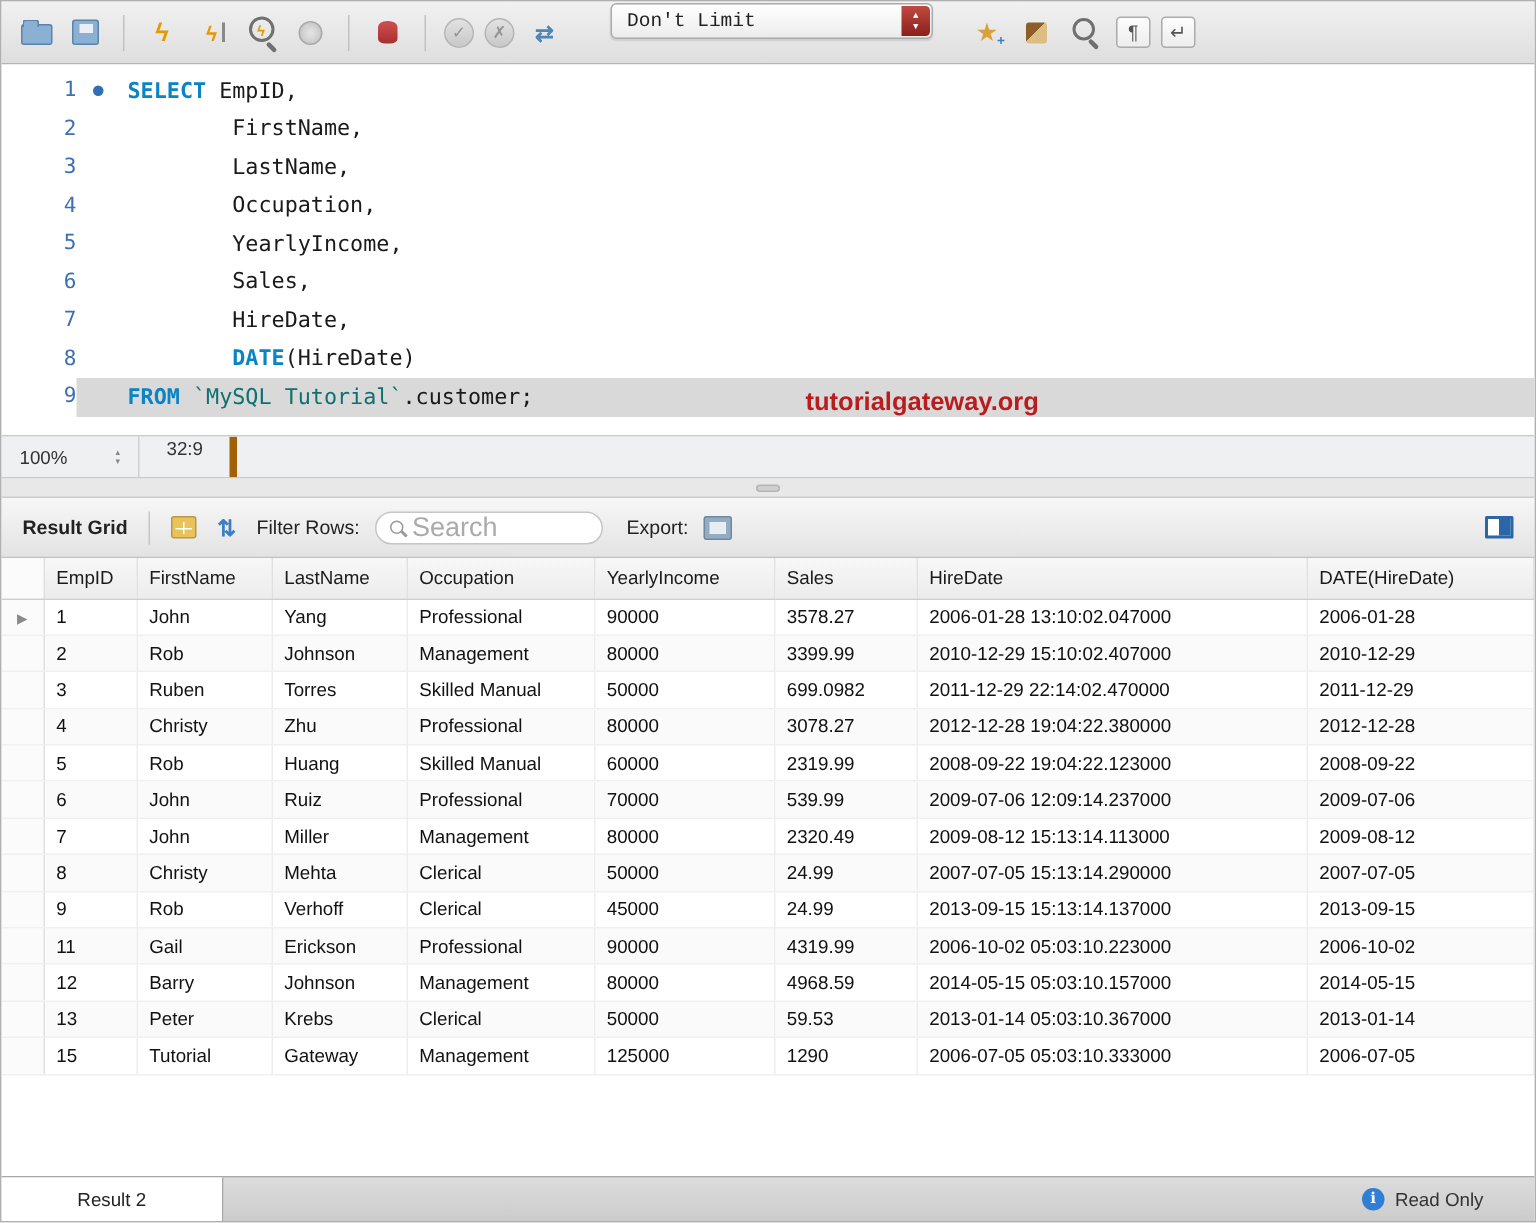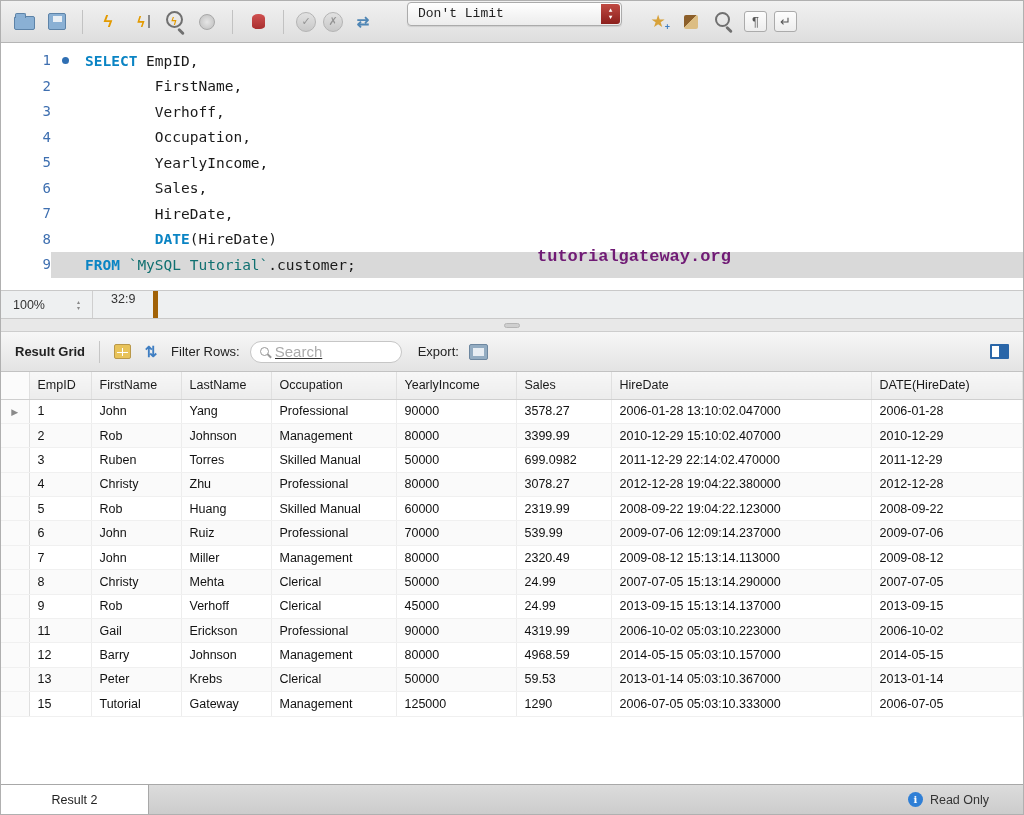--- a/index.html
+++ b/index.html
@@ -41,21 +41,21 @@
   .code-line { height:25.5px; display:flex; }
   .line-num { width:50px; flex:none; text-align:right; color:#3e6fb0; font-size:14px; line-height:25.5px; }
   .line-body { flex:1; display:flex; align-items:center; height:100%; padding-left:6px; }
   .code-line.current .line-body { background:#d9d9d9; }
   .marker { width:16px; flex:none; display:flex; align-items:center; justify-content:center; }
   .marker .dot { width:7px; height:7px; border-radius:50%; background:#2f6fb3; }
   .line-text { white-space:pre; padding-left:12px; color:#1a1a1a; }
   .seg-keyword { color:#0a84c4; font-weight:bold; }
   .seg-schema { color:#0f7070; }
   .seg-plain { color:#1a1a1a; }
-  .watermark { position:absolute; left:536px; top:204px; font-family:Liberation Mono, monospace; font-weight:bold; font-size:17px; color:#701a75; }
+  .watermark { position:absolute; left:536px; top:215px; font-family:Liberation Sans, sans-serif; font-weight:bold; font-size:17px; color:#b91c1c; }
 
   
   .editor-status { height:28px; flex:none; background:#eef0f1; border-bottom:1px solid #c9c9c9; display:flex; align-items:stretch; font-size:12.5px; color:#333; }
   .zoom-cell { display:flex; align-items:center; justify-content:space-between; padding:0 12px; border-right:1px solid #cfcfcf; width:92px; }
   .zoom-stepper { display:flex; flex-direction:column; color:#888; }
   .zoom-stepper i { font-style:normal; font-size:6px; line-height:6px; }
   .ratio-cell { display:flex; align-items:flex-end; padding:12px 18px; border-right:5px solid #a16207; }
 
   
   .splitter { height:13px; flex:none; background:#e8e8e8; border-bottom:1px solid #cdcdcd; display:flex; align-items:center; justify-content:center; }
@@ -66,21 +66,21 @@
   .rg-title { font-weight:bold; }
   .rt-divider { width:1px; height:22px; background:#c6c6c6; margin:0 4px; }
   .ic-grid-result { width:17px; height:15px; background:#e8c35a; border:1px solid #b9984a; border-radius:2px; position:relative; }
   .ic-grid-result::after { content:""; position:absolute; inset:3px 2px 2px 2px; background:
       linear-gradient(#fff,#fff) 0 50%/100% 1px no-repeat,
       linear-gradient(#fff,#fff) 50% 0/1px 100% no-repeat; }
   .ic-sort-arrows { color:#3f7ec2; font-size:15px; font-weight:bold; width:20px; text-align:center; }
   .search-box { width:152px; height:22px; border:1px solid #c6c6c6; border-radius:11px; background:#fff; display:flex; align-items:center; padding:0 9px; gap:6px; }
   .search-mag { width:9px; height:9px; border:1.5px solid #999; border-radius:50%; position:relative; flex:none; }
   .search-mag::after { content:""; position:absolute; width:5px; height:1.5px; background:#999; transform:rotate(45deg); right:-4px; bottom:-1px; }
-  .search-box input { border:none; outline:none; flex:1; min-width:0; font-size:15px; color:#333; background:transparent; font-family:"Liberation Sans",sans-serif;text-decoration:underline; }
+  .search-box input { border:none; outline:none; flex:1; min-width:0; font-size:18px; color:#333; background:transparent; font-family:"Liberation Sans",sans-serif; }
   .search-box input::placeholder { color:#aaa; }
   .export-label { margin-left:6px; }
   .ic-export { width:19px; height:16px; background:#93acc2; border:1px solid #6d87a0; border-radius:2px; position:relative; }
   .ic-export::after { content:""; position:absolute; inset:3px; background:#e7edf3; }
   .ic-panel { margin-left:auto; width:19px; height:15px; border:2px solid #2a66a8; background:linear-gradient(to right,#fff 50%,#2a66a8 50%); border-radius:1px; }
 
   
   .grid-area { flex:1; background:#fff; overflow:hidden; }
   table { border-collapse:collapse; table-layout:fixed; width:100%; font-size:12.5px; }
   thead th { height:27px; background:linear-gradient(#f7f7f7,#ececec); border-bottom:1px solid #cfcfcf; border-right:1px solid #e0e0e0; font-weight:normal; text-align:left; padding-left:8px; color:#1a1a1a; white-space:nowrap; overflow:hidden; }
@@ -143,21 +143,21 @@
           <span class="line-num">2</span>
           <span class="line-body">
             <span class="marker"></span>
             <span class="line-text"><span class="seg-plain">        FirstName,</span></span>
           </span>
         </div>
         <div class="code-line">
           <span class="line-num">3</span>
           <span class="line-body">
             <span class="marker"></span>
-            <span class="line-text"><span class="seg-plain">        Verhoff,</span></span>
+            <span class="line-text"><span class="seg-plain">        LastName,</span></span>
           </span>
         </div>
         <div class="code-line">
           <span class="line-num">4</span>
           <span class="line-body">
             <span class="marker"></span>
             <span class="line-text"><span class="seg-plain">        Occupation,</span></span>
           </span>
         </div>
         <div class="code-line">

